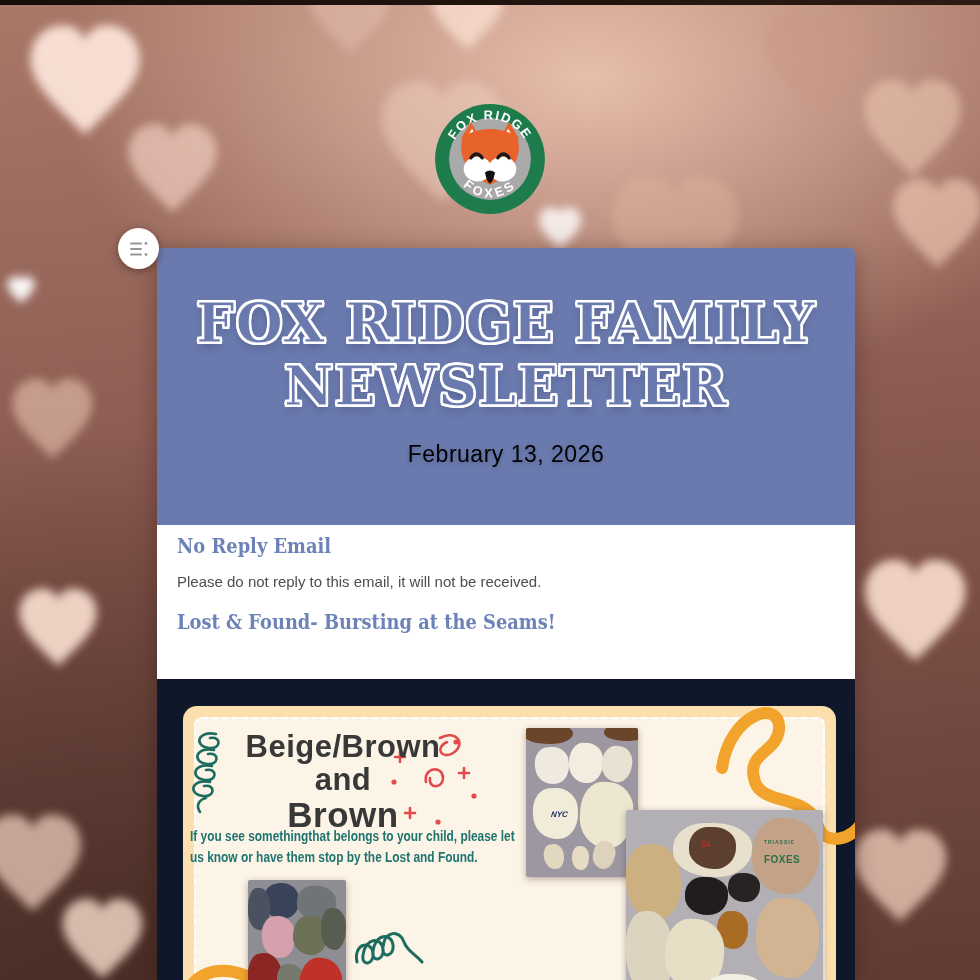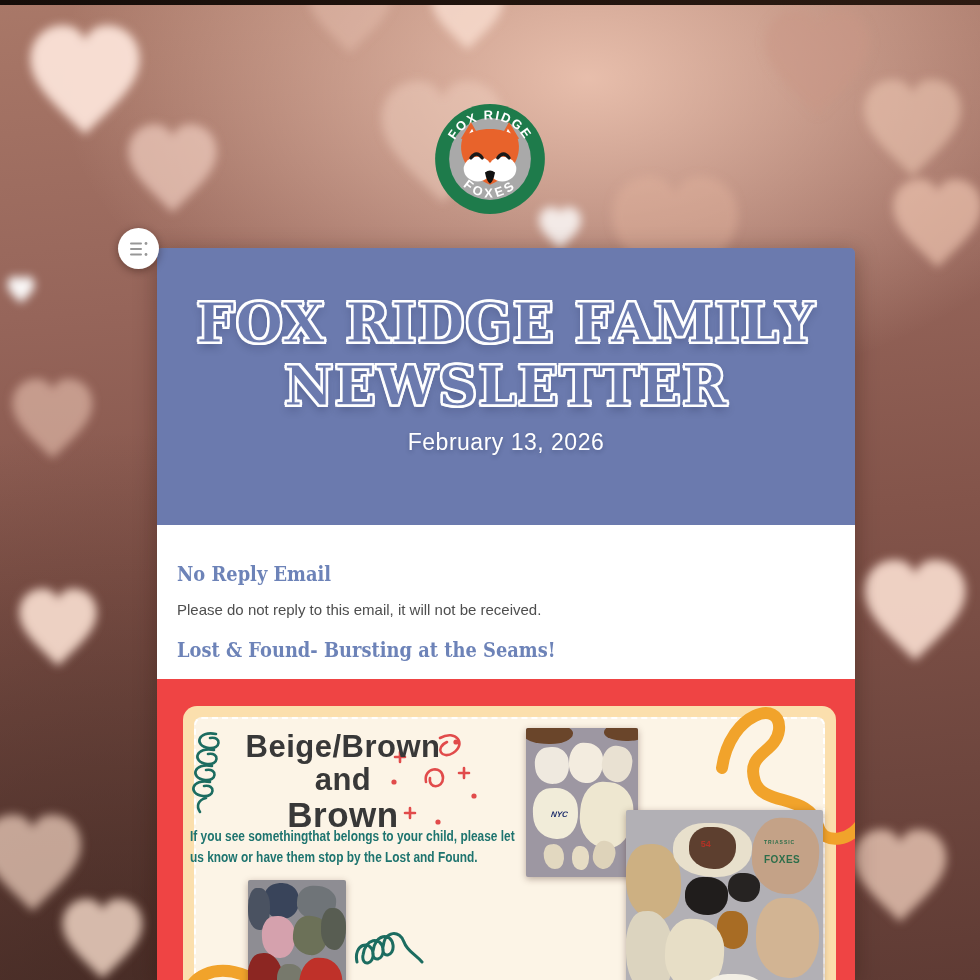--- a/index.html
+++ b/index.html
@@ -38,30 +38,30 @@
     width: 650px; text-align: center;
     font-family: "DejaVu Serif", serif; font-weight: bold;
     font-size: 54px; line-height: 1.16; letter-spacing: 1px;
     text-transform: uppercase; color: #6b7aae;
     -webkit-text-stroke: 1px rgba(255,255,255,.95);
     text-shadow:
       -1.6px -1.6px 0 #fff, 1.6px -1.6px 0 #fff, -1.6px 1.6px 0 #fff, 1.6px 1.6px 0 #fff,
       -2px 0 0 #fff, 2px 0 0 #fff, 0 -2px 0 #fff, 0 2px 0 #fff,
       0 5px 9px rgba(20,30,60,.28);
   }
-  .date { margin-top: 12px; font-size: 23px; letter-spacing: .5px; color: #ffffff;
+  .date { margin-top: 24px; font-size: 23px; letter-spacing: .5px; color: #000000;
     text-shadow: 0 2px 4px rgba(20,30,60,.25); }
 
-  .white-block { height: 154px; background: #ffffff; padding: 36px 20px 0; overflow: hidden; }
+  .white-block { height: 154px; background: #ffffff; padding: 8px 20px 0; overflow: hidden; }
   .white-block h2 { font-family: "DejaVu Serif", serif; font-weight: bold; font-size: 21px;
     color: #6d83b8; white-space: nowrap; transform: scaleX(.85); transform-origin: 0 50%; }
   .white-block p { margin: 15px 0 19px; font-size: 15px; color: #4e4e4e; }
 
   
-  .image-block { position: relative; height: 301px; background: #ef4444; overflow: hidden; cursor: pointer; }
+  .image-block { position: relative; height: 301px; background: #0f172a; overflow: hidden; cursor: pointer; }
   .flyer { position: absolute; left: 26px; top: 27px; width: 653px; height: 300px;
     background: #fbdfad; border-radius: 14px; }
   .flyer-inner { position: absolute; inset: 11px; background: #fcf4e6;
     border: 2px dashed #ffffff; border-radius: 8px; }
 
   .f-title { position: absolute; left: 15px; top: 24px; width: 290px; text-align: center;
     font-weight: bold; color: #383838; letter-spacing: .5px; z-index: 2; }
   .f-title .l1, .f-title .l2 { font-size: 31px; line-height: 1.08; }
   .f-title .l3 { font-size: 35px; line-height: 1.02; }
 

